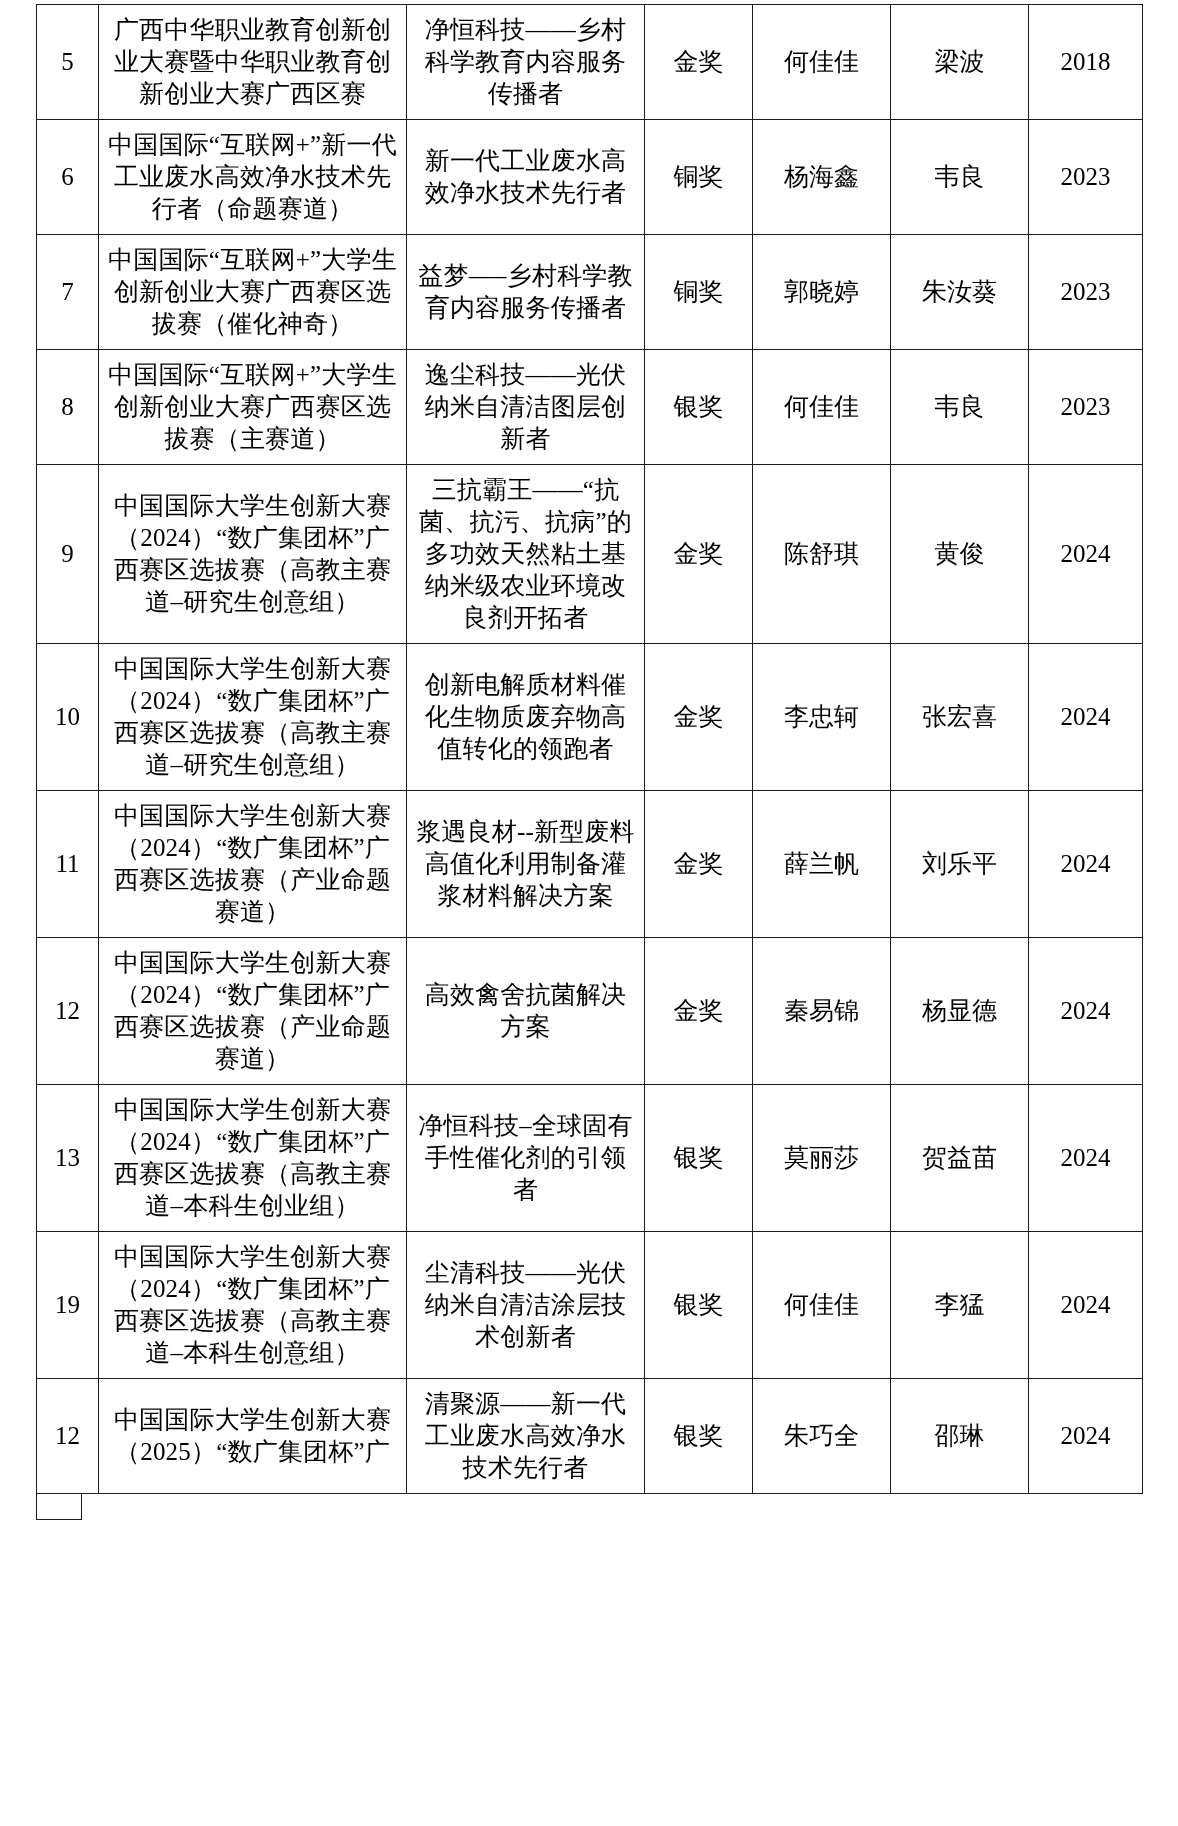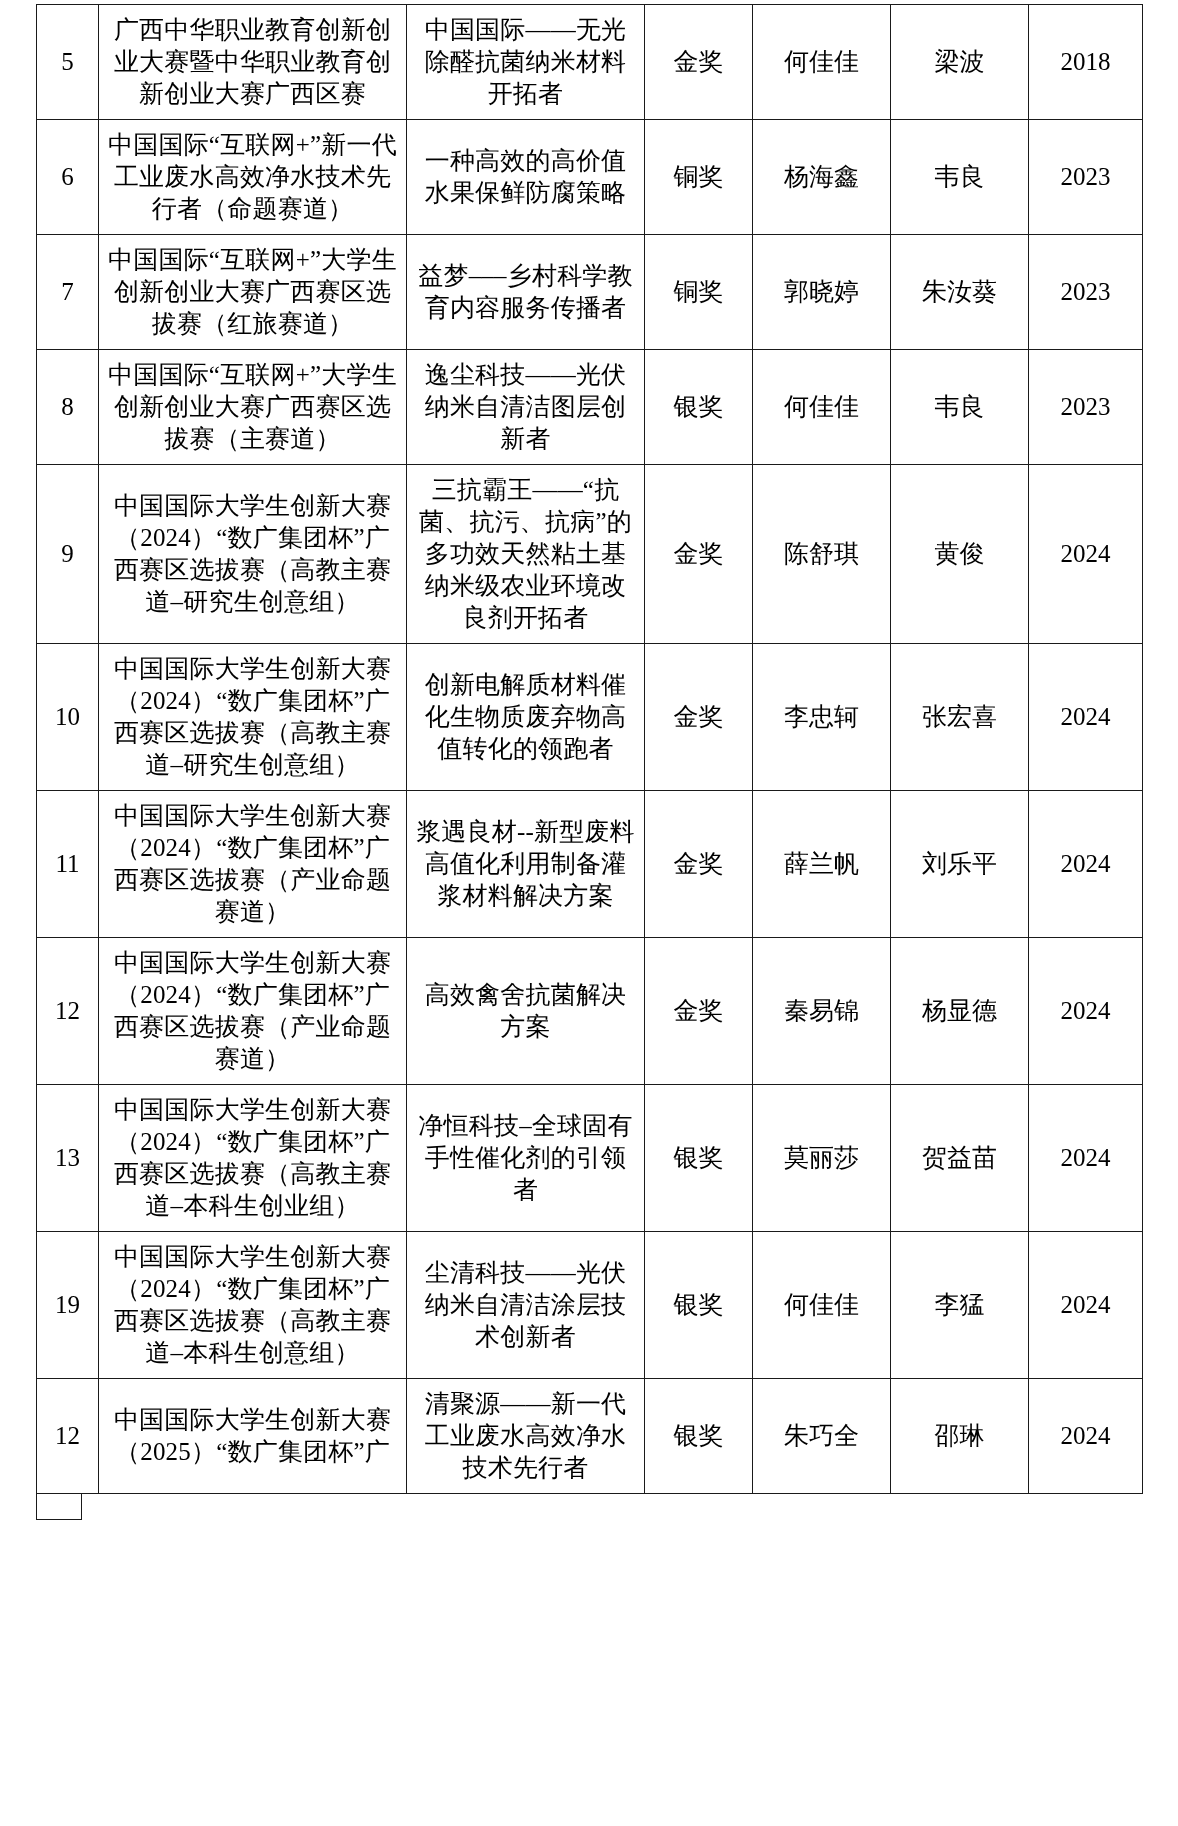--- a/index.html
+++ b/index.html
@@ -70,38 +70,38 @@
       <col class="col-project">
       <col class="col-award">
       <col class="col-student">
       <col class="col-teacher">
       <col class="col-year">
     </colgroup>
     <tbody>
       <tr>
         <td class="cell-no">5</td>
         <td class="cell-comp">广西中华职业教育创新创业大赛暨中华职业教育创新创业大赛广西区赛</td>
-        <td class="cell-project">中国国际——无光除醛抗菌纳米材料开拓者</td>
+        <td class="cell-project">净恒科技——乡村科学教育内容服务传播者</td>
         <td class="cell-award">金奖</td>
         <td class="cell-student">何佳佳</td>
         <td class="cell-teacher">梁波</td>
         <td class="cell-year">2018</td>
       </tr>
       <tr>
         <td class="cell-no">6</td>
         <td class="cell-comp">中国国际“互联网+”新一代工业废水高效净水技术先行者（命题赛道）</td>
-        <td class="cell-project">一种高效的高价值水果保鲜防腐策略</td>
+        <td class="cell-project">新一代工业废水高效净水技术先行者</td>
         <td class="cell-award">铜奖</td>
         <td class="cell-student">杨海鑫</td>
         <td class="cell-teacher">韦良</td>
         <td class="cell-year">2023</td>
       </tr>
       <tr>
         <td class="cell-no">7</td>
-        <td class="cell-comp">中国国际“互联网+”大学生创新创业大赛广西赛区选拔赛（红旅赛道）</td>
+        <td class="cell-comp">中国国际“互联网+”大学生创新创业大赛广西赛区选拔赛（催化神奇）</td>
         <td class="cell-project">益梦–––乡村科学教育内容服务传播者</td>
         <td class="cell-award">铜奖</td>
         <td class="cell-student">郭晓婷</td>
         <td class="cell-teacher">朱汝葵</td>
         <td class="cell-year">2023</td>
       </tr>
       <tr>
         <td class="cell-no">8</td>
         <td class="cell-comp">中国国际“互联网+”大学生创新创业大赛广西赛区选拔赛（主赛道）</td>
         <td class="cell-project">逸尘科技——光伏纳米自清洁图层创新者</td>

